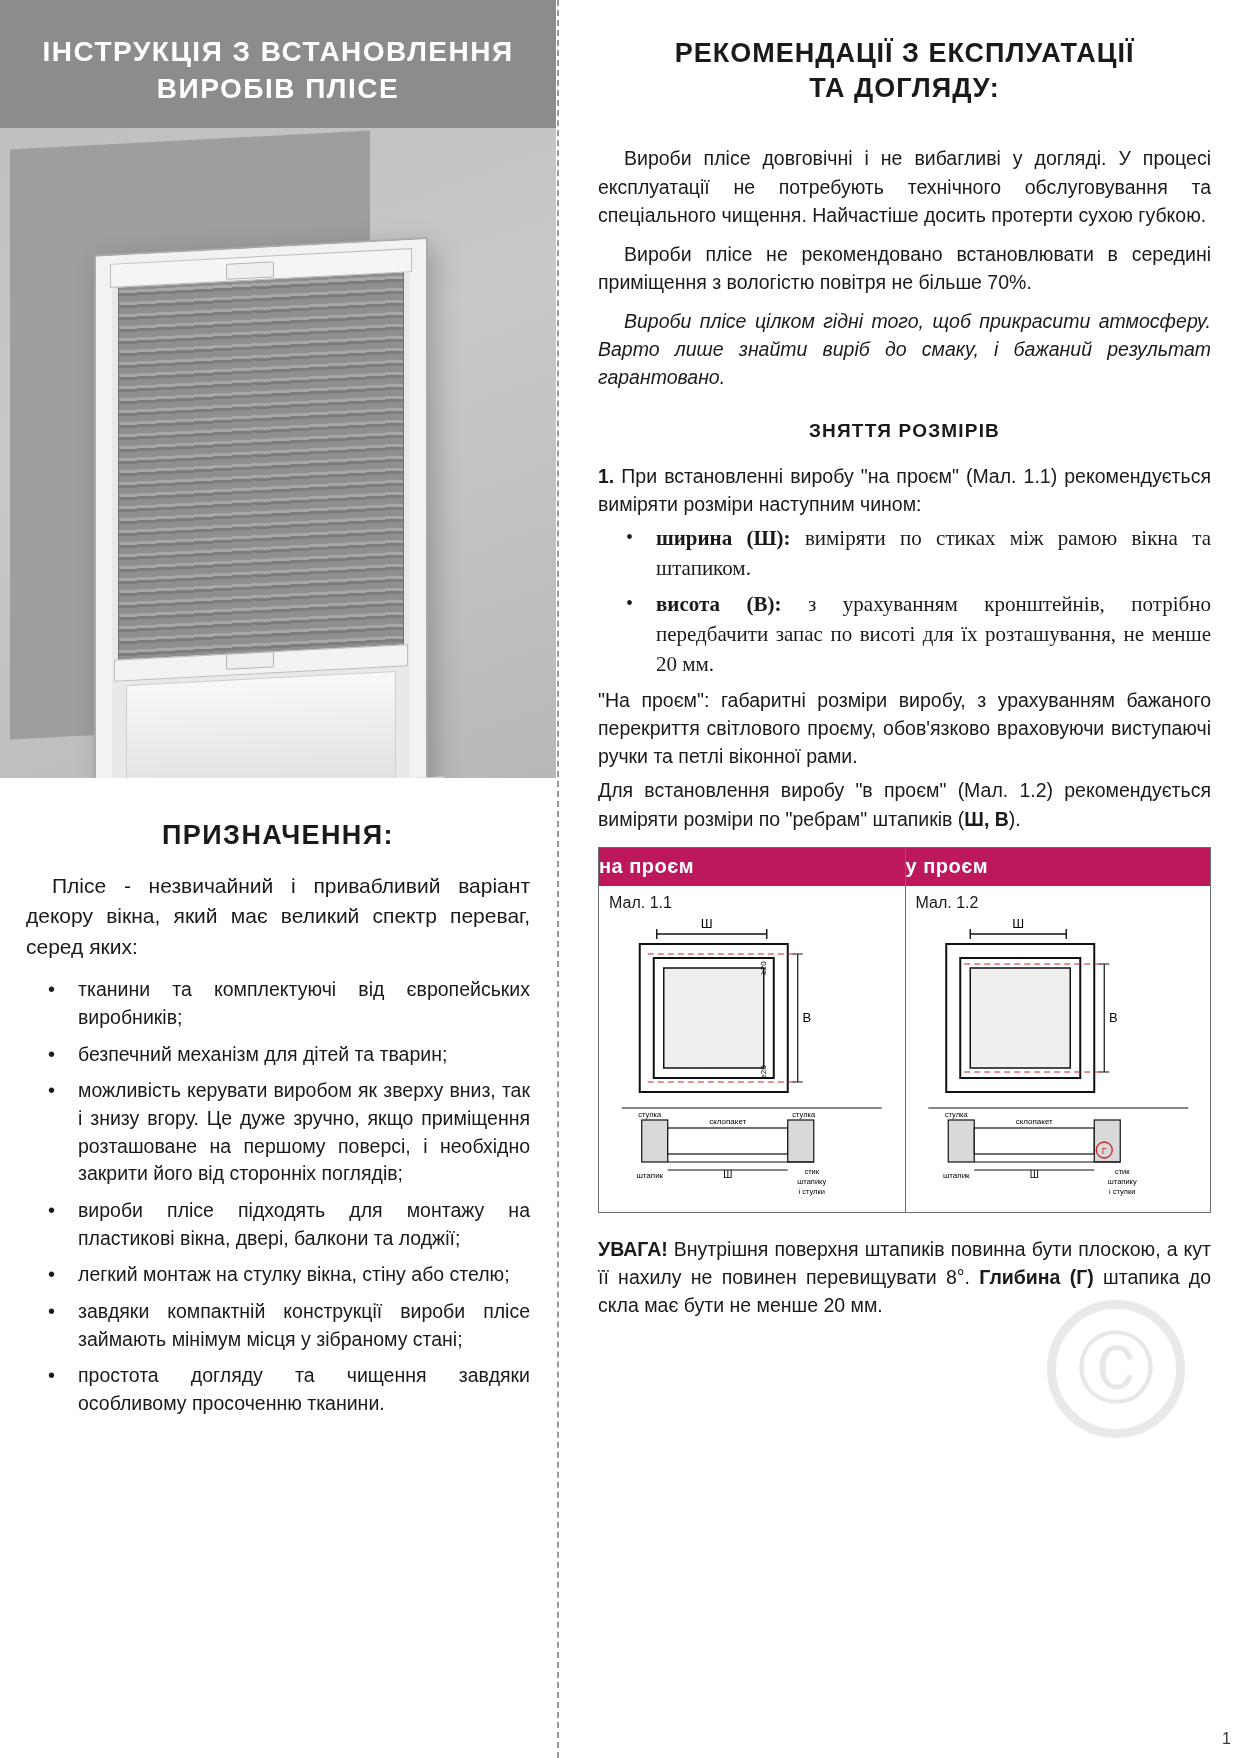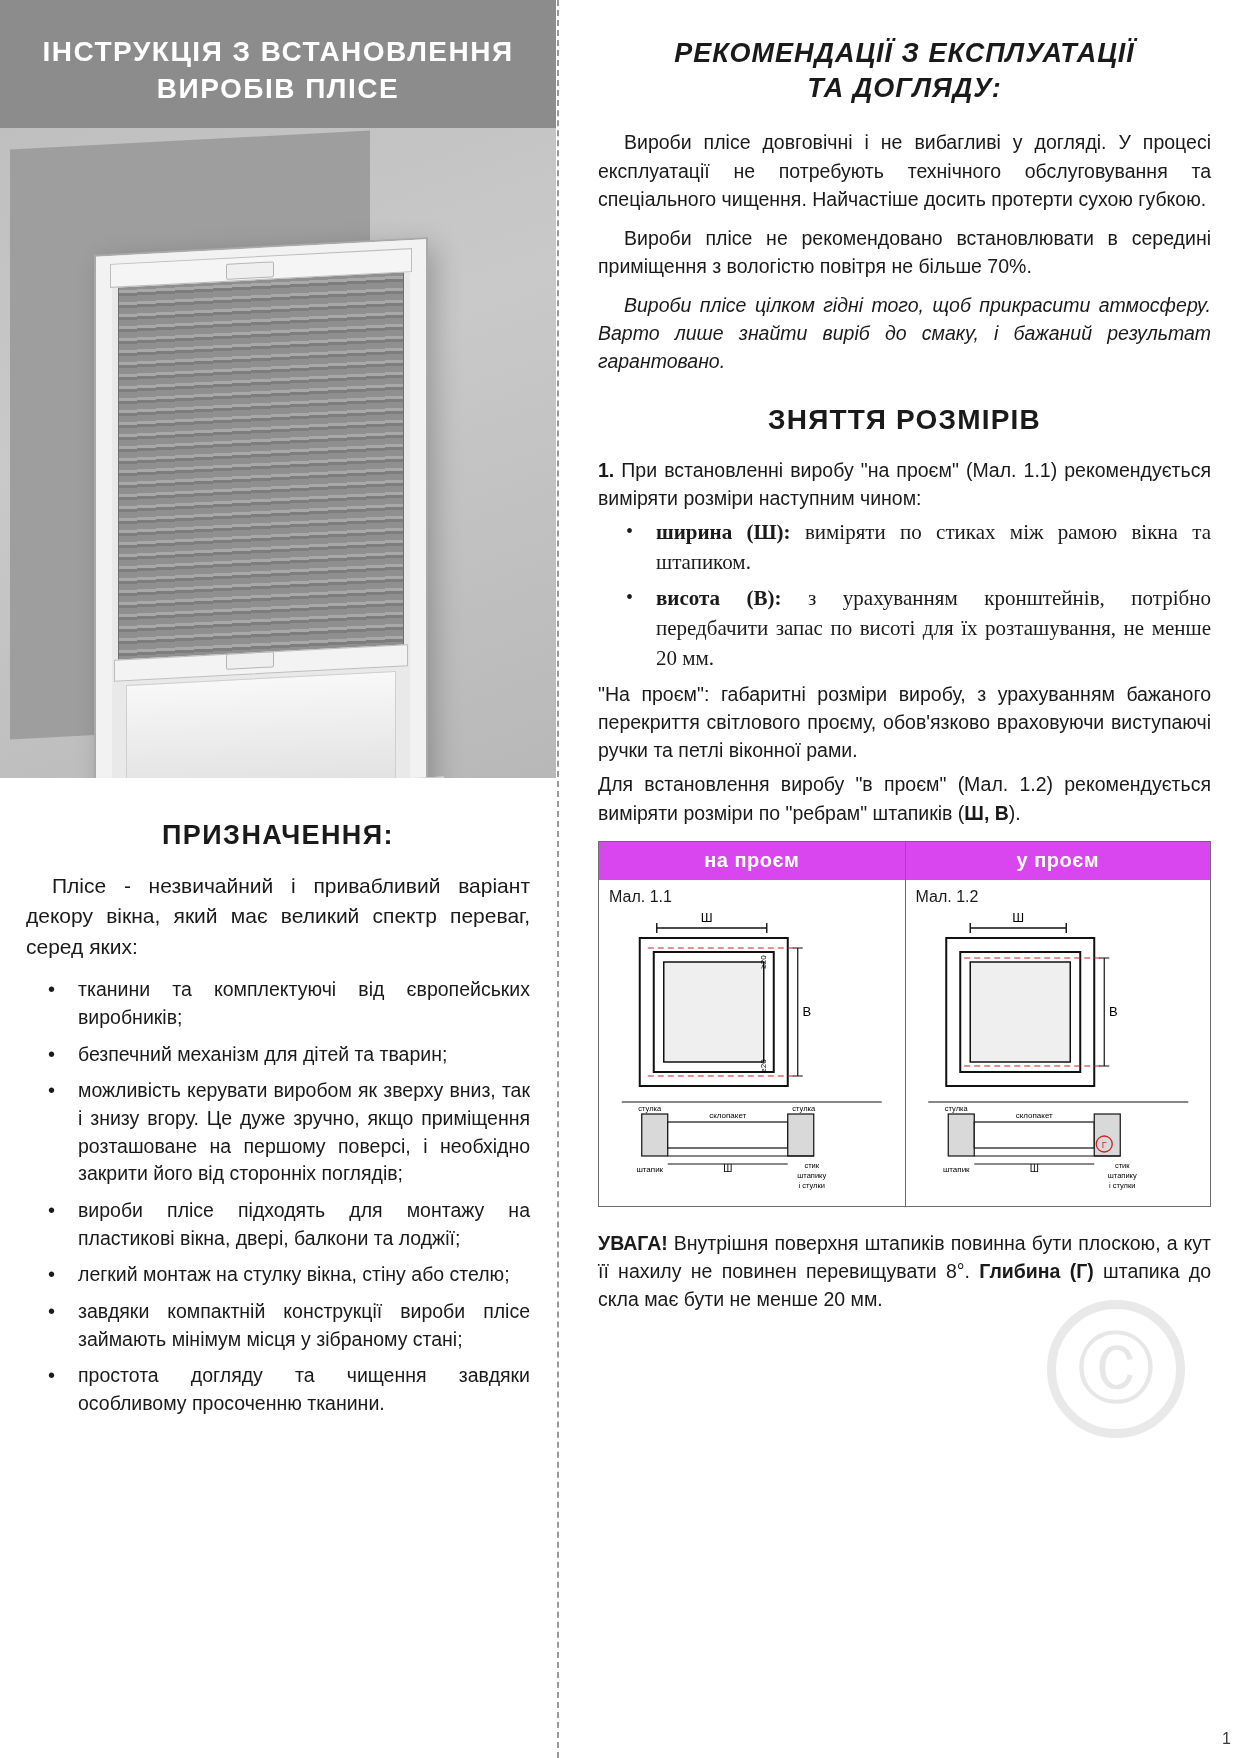--- a/index.html
+++ b/index.html
@@ -180,35 +180,34 @@
     padding: 28px 34px 0 42px;
     box-sizing: border-box;
     position: relative;
   }
   .right-title {
     text-align: center;
     font-weight: bold;
     font-size: 27px;
     letter-spacing: 1px;
     line-height: 1.3;
-    margin: 8px 0 22px 0;
-    font-style: italic;
+    margin: 8px 0 38px 0;
   }
   .r-para {
     font-size: 19.5px;
     line-height: 1.46;
     text-align: justify;
     margin: 0 0 10px 0;
     text-indent: 26px;
   }
   .r-para.italic { font-style: italic; }
   .r-title2 {
     text-align: center;
     font-weight: bold;
-    font-size: 28px;
+    font-size: 19px;
     letter-spacing: 1.2px;
     margin: 28px 0 20px 0;
   }
   .num-para { font-size: 19.5px; line-height: 1.45; text-align: justify; margin: 0 0 6px 0;}
   ul.r-bullets { list-style: none; margin: 4px 0 6px 0; padding: 0; }
   ul.r-bullets li {
     position: relative;
     padding-left: 58px;
     font-size: 21px;
     line-height: 1.42;
@@ -229,23 +228,23 @@
     display: flex;
     background: #fff;
   }
   .fig-cell {
     width: 50%;
     box-sizing: border-box;
     position: relative;
   }
   .fig-cell + .fig-cell { border-left: 1px solid #6d6d6d; }
   .fig-head {
-    background: #d946ef;
+    background: #be185d;
     color: #fff;
-    text-align: center;
+    text-align: left;
     font-weight: bold;
     font-size: 20px;
     padding: 7px 0 8px 0;
     letter-spacing: .5px;
   }
   .fig-label {
     font-size: 16px;
     padding: 8px 0 0 10px;
   }
   .fig-svg { display:block; width: 100%; height: 300px; }

